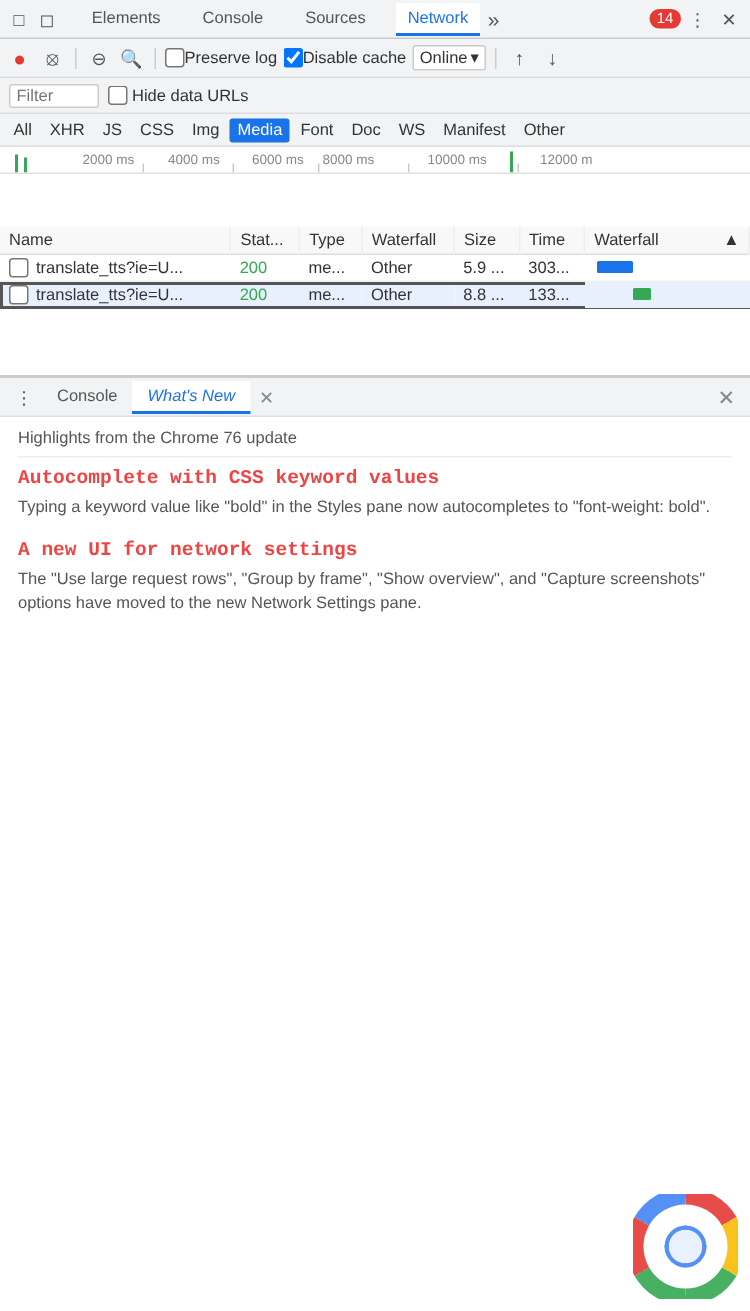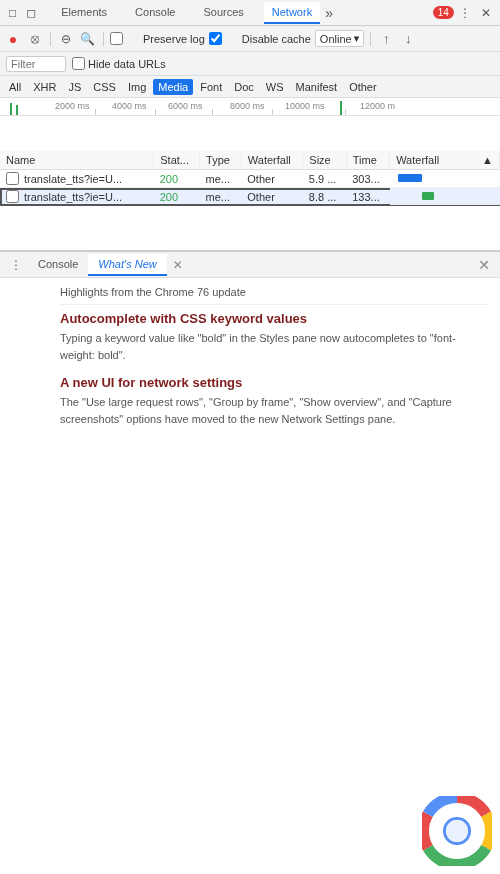--- a/index.html
+++ b/index.html
@@ -70,21 +70,21 @@
       justify-content: center;
       cursor: pointer;
       color: #555;
       font-size: 13px;
       border-radius: 2px;
     }
     .toolbar-separator { width: 1px; background: #ccc; height: 14px; margin: 0 2px; }
     .toolbar-checkbox {
       display: flex;
       align-items: center;
-      gap: 20px;
+      gap: 0;
       font-size: 11px;
       cursor: pointer;
       white-space: nowrap;
     }
     .toolbar-checkbox input { cursor: pointer; }
     .toolbar-dropdown {
       display: flex;
       align-items: center;
       font-size: 11px;
       background: #fff;
@@ -264,37 +264,37 @@
       font-size: 14px;
       cursor: pointer;
       color: #888;
     }
 
     
     .whats-new-content {
       padding: 8px 12px;
       overflow-y: auto;
       height: calc(874px - 26px - 26px - 26px - 24px - 22px - 18px - 22px - 26px - 22px - 26px - 40px);
-      margin-left: 48px;
     }
     .whats-new-highlight {
       font-size: 11px;
       color: #555;
       margin-bottom: 6px;
       padding-bottom: 6px;
       border-bottom: 1px solid #eee;
     }
     .whats-new-item {
       margin-bottom: 12px;
     }
     .whats-new-title {
       font-size: 13px;
       font-weight: 600;
-      color: #7f1d1d;
+      color: #ef4444;
       margin-bottom: 4px;
+      font-family: Liberation Mono, monospace;
     }
     .whats-new-body {
       font-size: 11px;
       color: #555;
       line-height: 1.5;
     }
 
     
     .chrome-logo {
       width: 70px;
@@ -389,21 +389,21 @@
   <div class="timeline-ruler">
 
     <span style="position:absolute;left:10px;bottom:0;width:2px;height:12px;background:#34a853;"></span>
     <span style="position:absolute;left:16px;bottom:0;width:2px;height:10px;background:#34a853;"></span>
     <span class="ruler-label" style="left: 55px;">2000 ms</span>
     <span class="ruler-tick" style="left: 95px;"></span>
     <span class="ruler-label" style="left: 112px;">4000 ms</span>
     <span class="ruler-tick" style="left: 155px;"></span>
     <span class="ruler-label" style="left: 168px;">6000 ms</span>
     <span class="ruler-tick" style="left: 212px;"></span>
-    <span class="ruler-label" style="left: 230px;">8000 ms</span>
+    <span class="ruler-label" style="left: 215px;">8000 ms</span>
     <span class="ruler-tick" style="left: 272px;"></span>
     <span class="ruler-label" style="left: 285px;">10000 ms</span>
     <span class="ruler-tick" style="left: 345px;"></span>
     <span class="ruler-label" style="left: 360px;">12000 m</span>
 
     <span style="position:absolute;left:340px;bottom:0;width:2px;height:14px;background:#34a853;"></span>
   </div>
 
   <div class="network-area">
     <table class="network-table">

